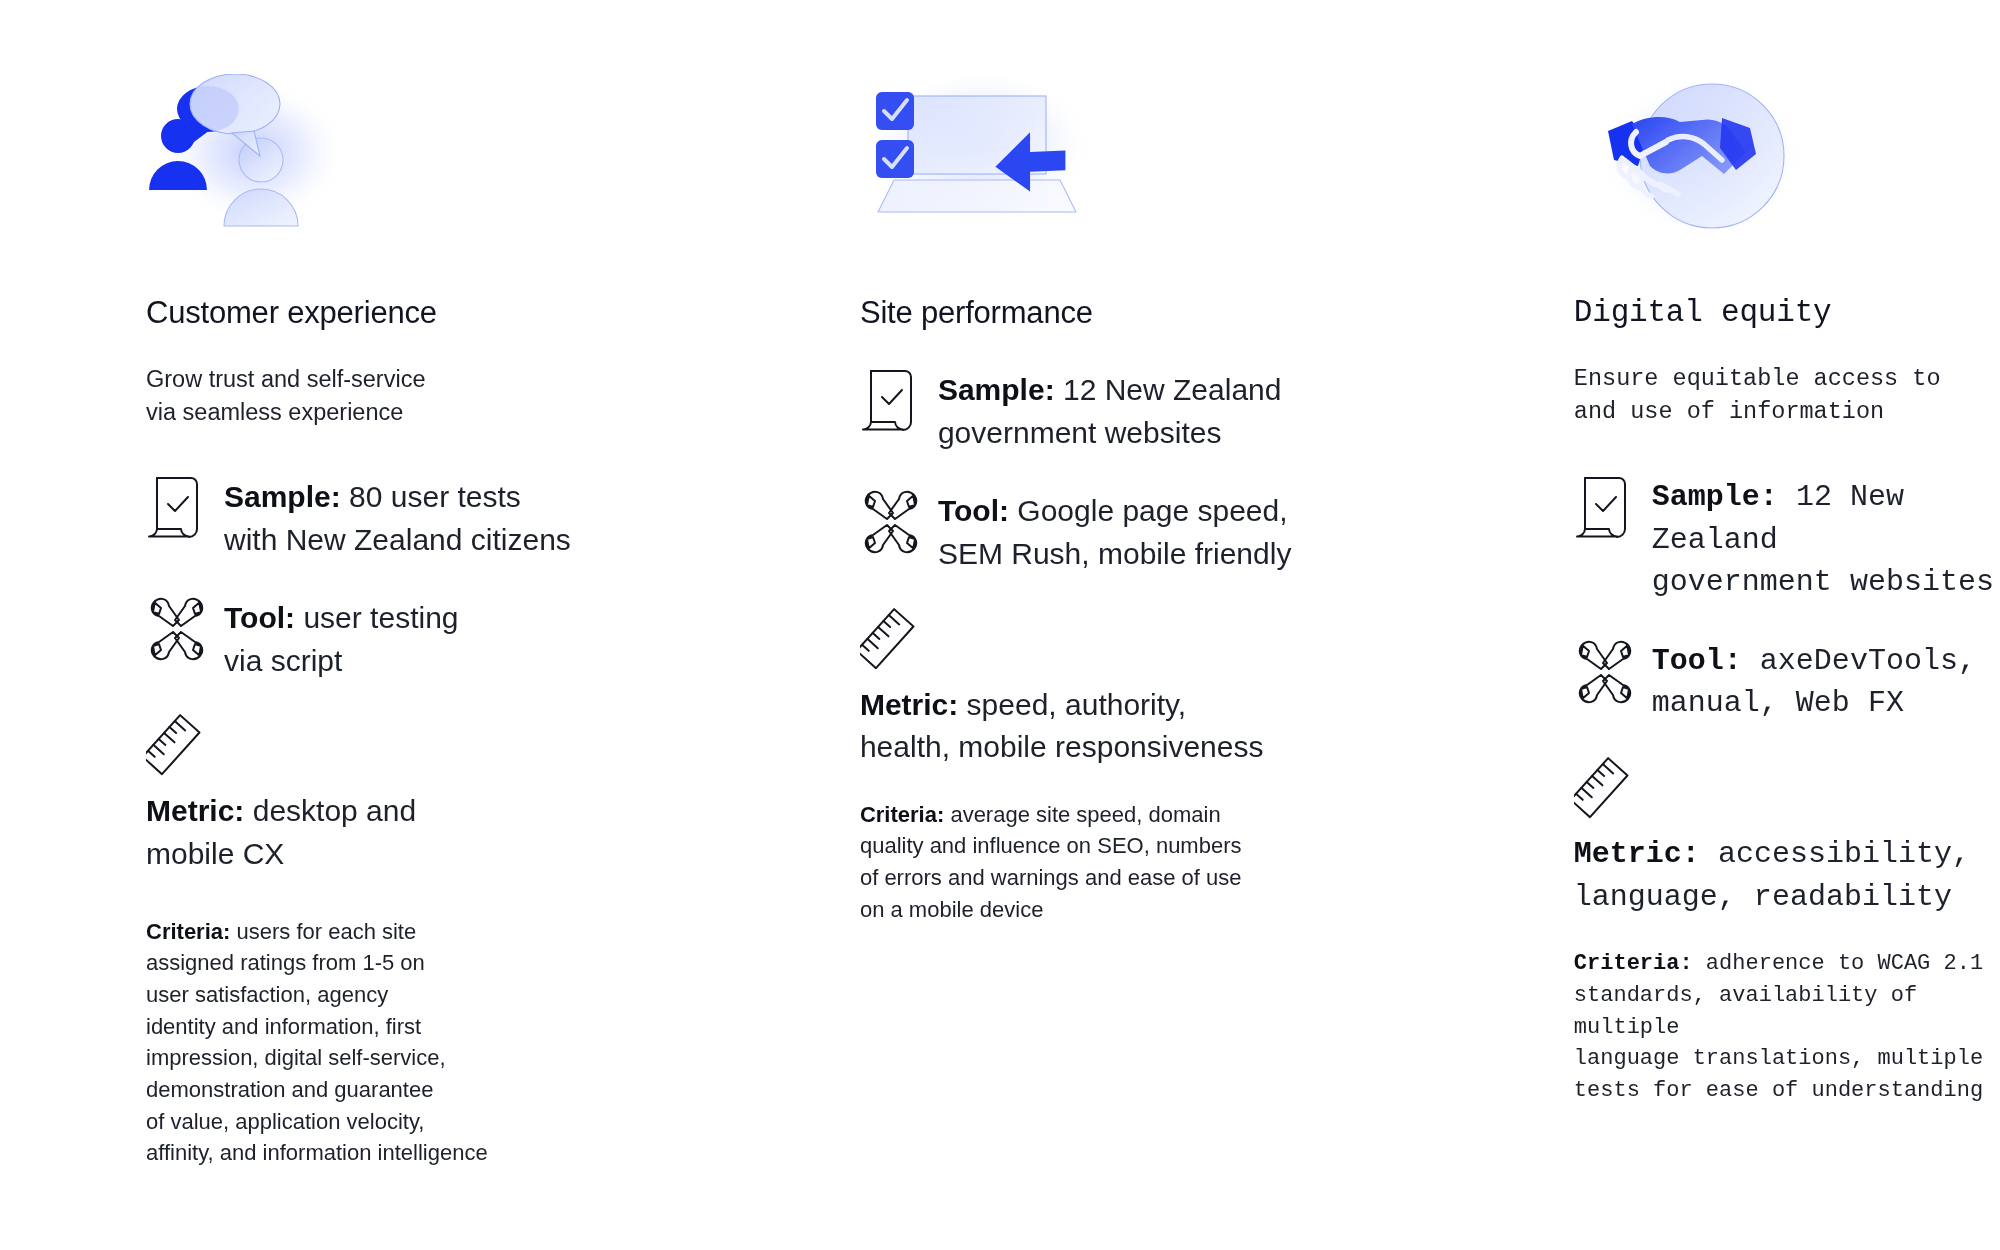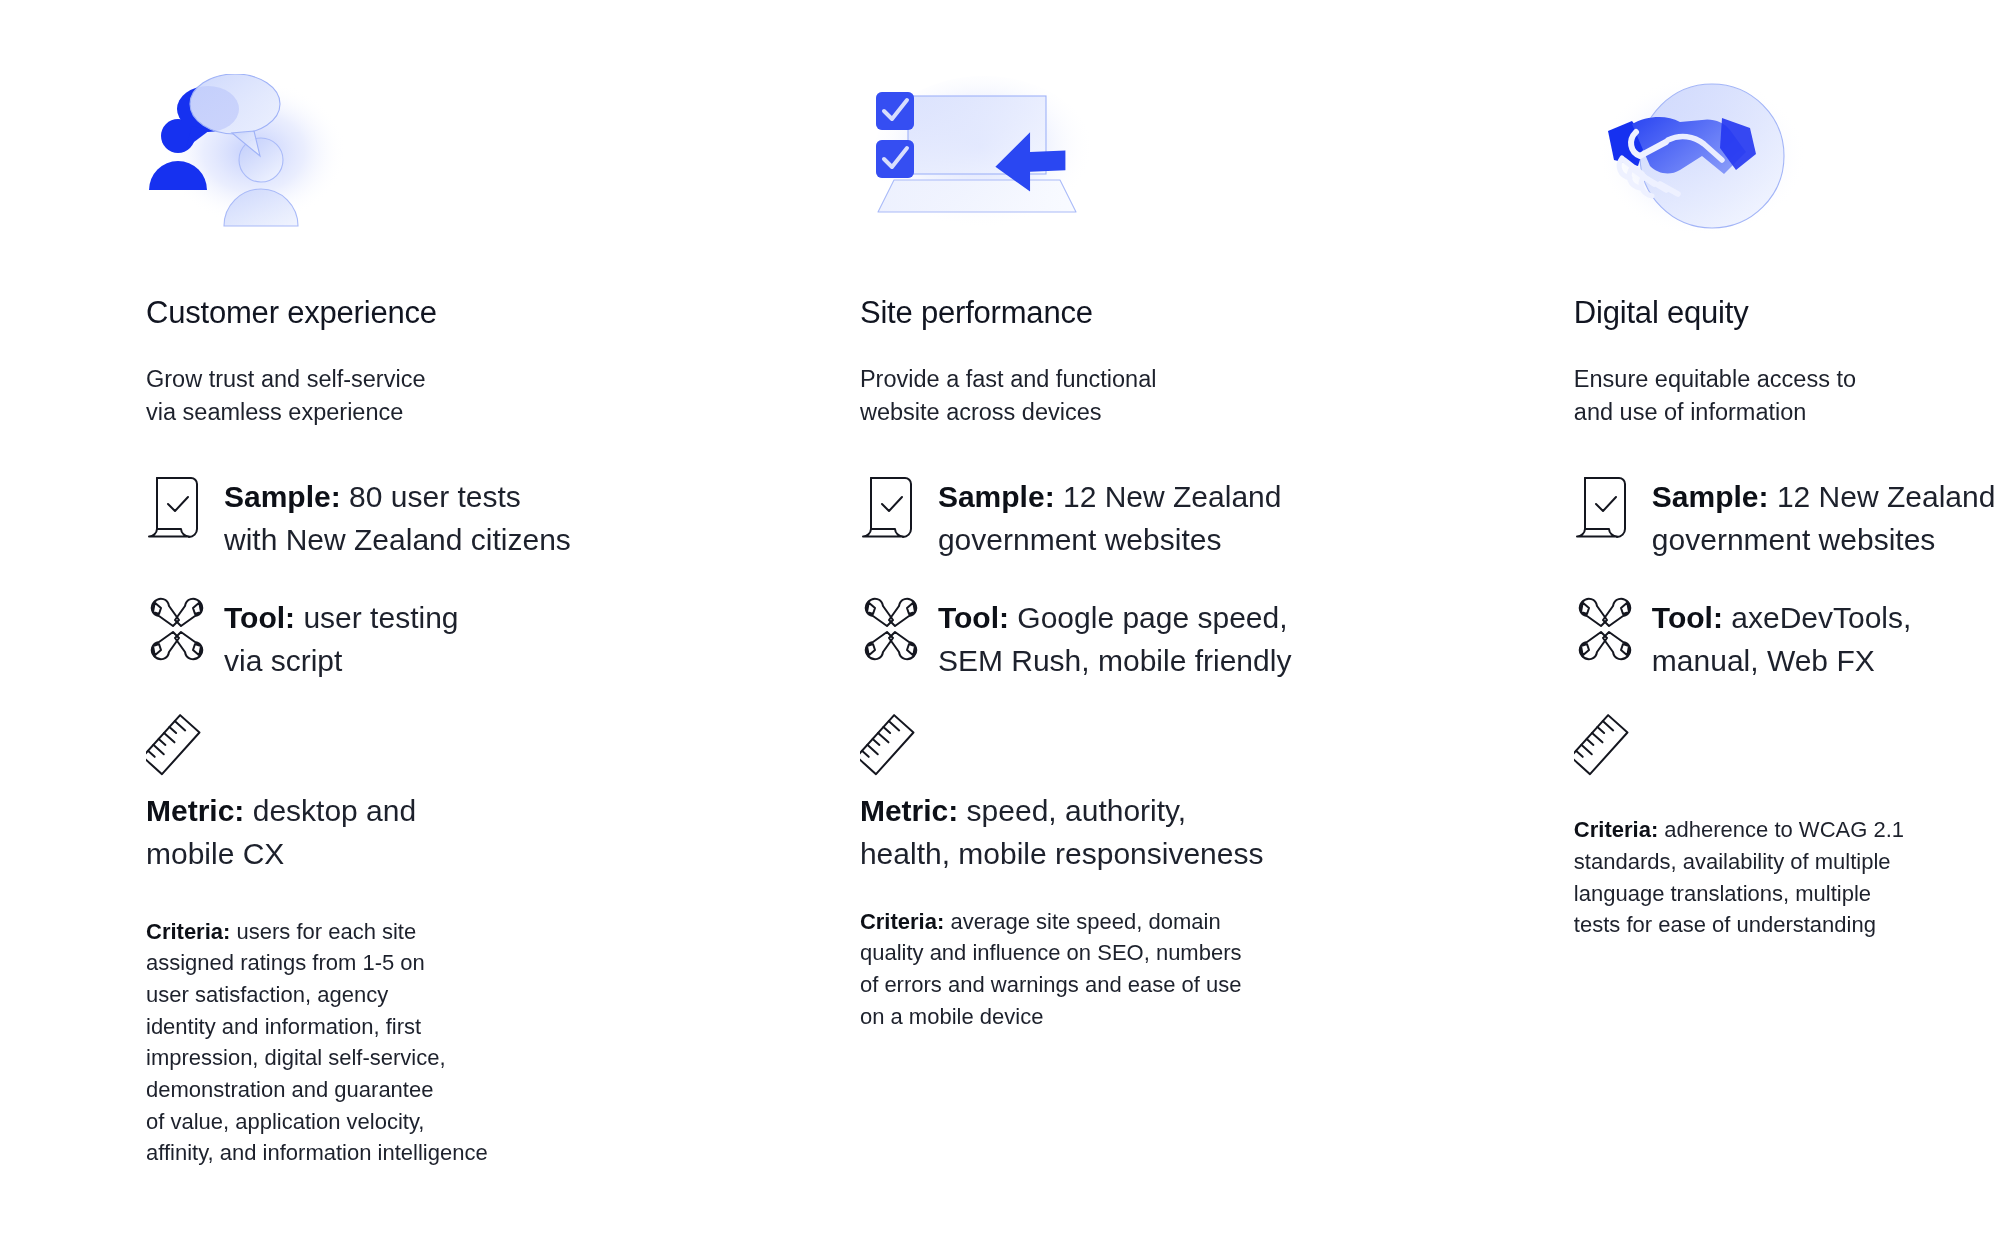--- a/index.html
+++ b/index.html
@@ -31,21 +31,21 @@
   }
 
   .col {
     position: relative;
     width: 706px;
     padding-left: 146px;
     padding-top: 74px;
   }
   .col.c1 { width: 706px; }
   .col.c2 { width: 706px; padding-left: 146px; }
-  .col.c3 { width: 588px; padding-left: 146px; }
+  .col.c3 { width: 588px; padding-left: 146px; font-family: Liberation Mono, monospace; }
 
   
   .hero {
     position: relative;
     width: 300px;
     height: 200px;
     margin-bottom: 20px;
   }
   .hero svg { display: block; }
 
@@ -260,22 +260,20 @@
 
           <rect x="16" y="66" width="38" height="38" rx="6" fill="#1631F0"></rect>
           <path d="M 24 85 L 32 93 L 47 74" fill="none" stroke="#ffffff" stroke-width="4" stroke-linecap="round" stroke-linejoin="round"></path>
           <rect x="16" y="66" width="38" height="38" rx="6" fill="#7D91F8" fill-opacity="0.30"></rect>
 
           <path d="M 145 64 L 194 64 L 180 78 L 206 102 L 192 116 L 166 92 L 152 106 Z" fill="#2A47F2" transform="rotate(-45 175 90)"></path>
         </svg>
       </div>
 
       <div class="card-title">Site performance</div>
-      <div class="card-sub">Provide a fast and functional
-website across devices</div>
 
       <div class="rows">
 
         <div class="row">
           <div class="row-icon">
             <svg width="62" height="72" viewBox="0 0 62 72">
               <path d="M 11 6 L 45 6 A 6 6 0 0 1 51 12 L 51 57 A 8 8 0 0 1 43 65 L 43 65" fill="none" stroke="#14161f" stroke-width="2" stroke-linecap="round"></path>
               <path d="M 11 6 L 11 57" fill="none" stroke="#14161f" stroke-width="2" stroke-linecap="round"></path>
               <path d="M 3 64.5 L 43 64.5 A 8 8 0 0 1 35 57 L 11 57 A 8 8 0 0 1 3 64.5 Z" fill="#ffffff" stroke="#14161f" stroke-width="2" stroke-linejoin="round"></path>
               <path d="M 22 32 L 29 39 L 42 25" fill="none" stroke="#14161f" stroke-width="2" stroke-linecap="round" stroke-linejoin="round"></path>
@@ -420,20 +418,22 @@
                   <line x1="10" y1="16" x2="24" y2="16"></line>
                   <line x1="10" y1="24" x2="19" y2="24"></line>
                   <line x1="10" y1="32" x2="24" y2="32"></line>
                   <line x1="10" y1="40" x2="19" y2="40"></line>
                   <line x1="10" y1="48" x2="24" y2="48"></line>
                   <line x1="10" y1="56" x2="19" y2="56"></line>
                 </g>
               </g>
             </svg>
           </div>
+          <div class="row-text"><b>Metric:</b><span> accessibility,
+language, readability</span></div>
         </div>
 
       </div>
 
       <div class="criteria"><b>Criteria:</b><span> adherence to WCAG 2.1
 standards, availability of multiple
 language translations, multiple
 tests for ease of understanding</span></div>
     </div>
 

